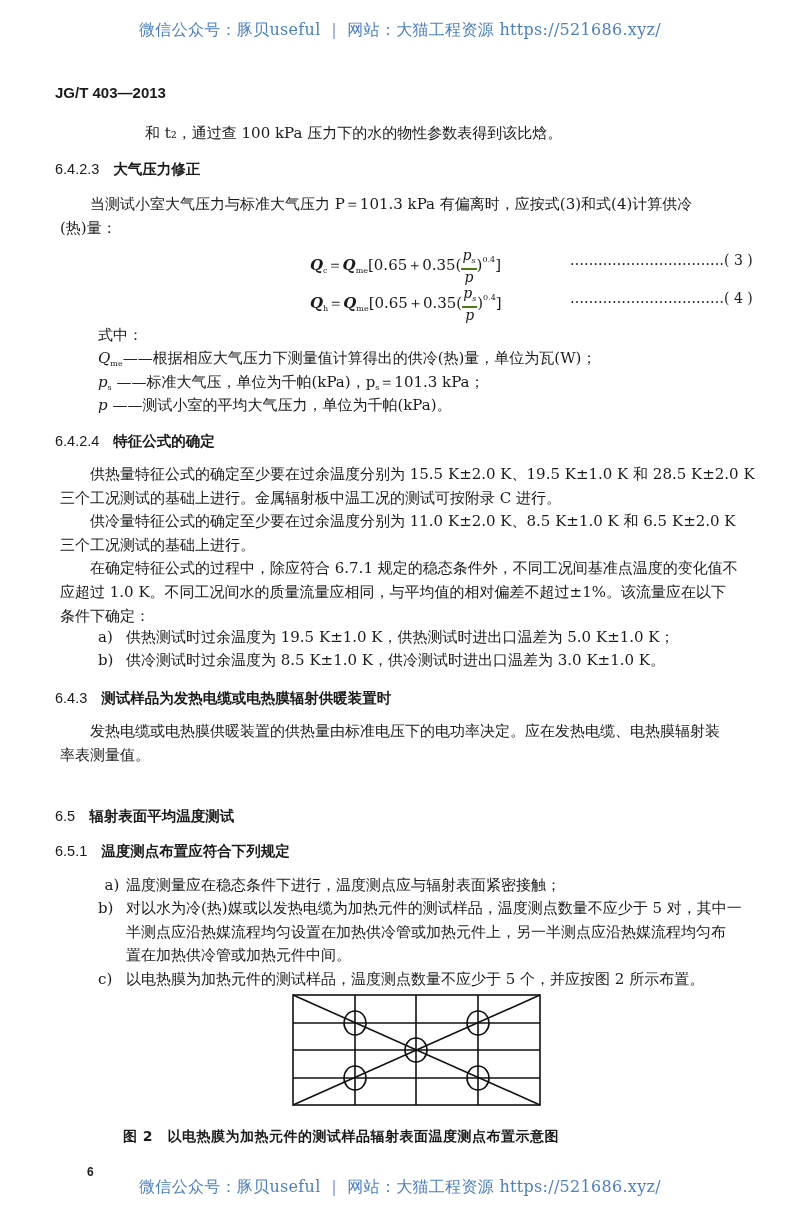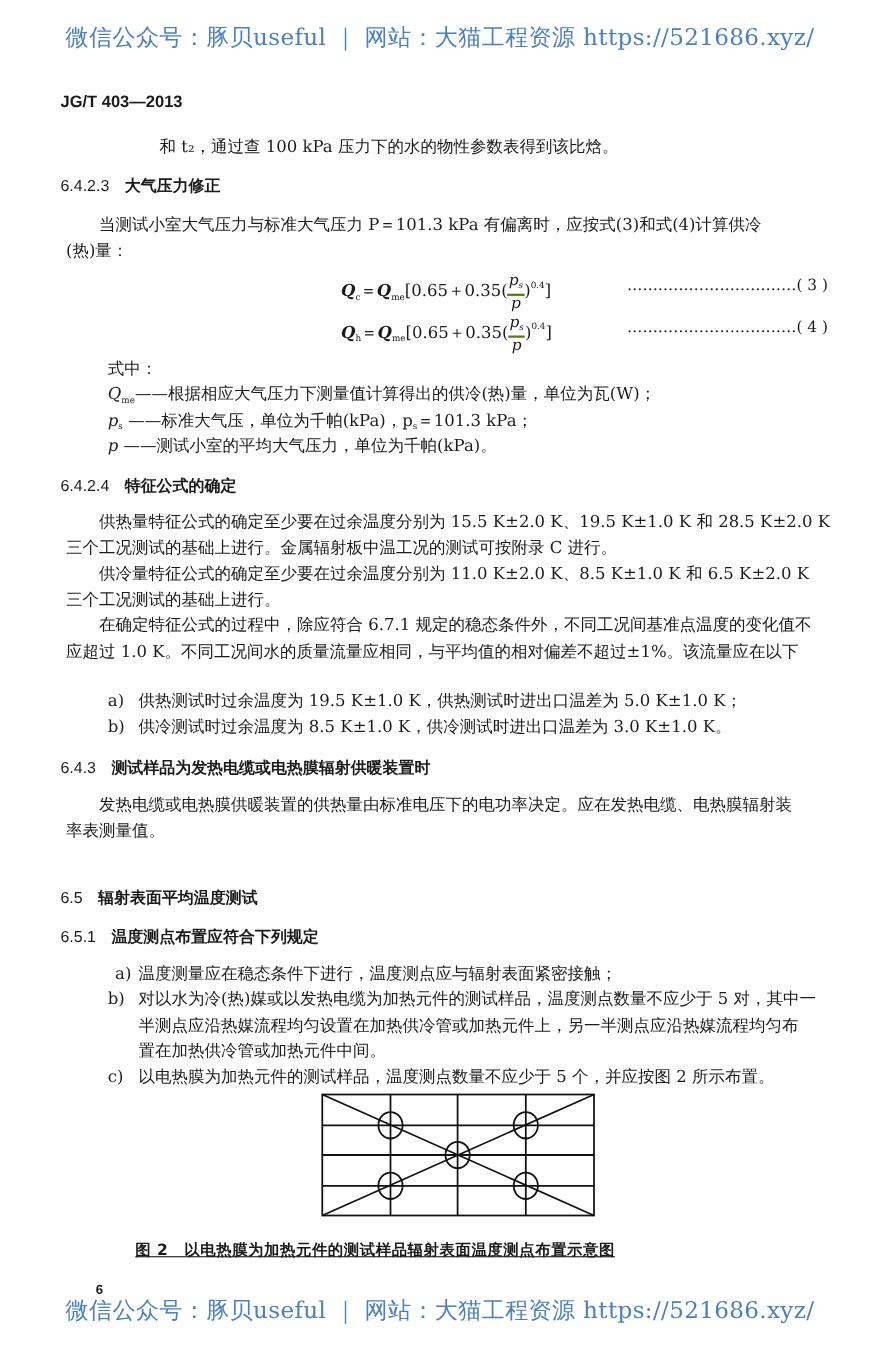--- a/index.html
+++ b/index.html
@@ -1,19 +1,19 @@
 <!DOCTYPE html>
 <html><head>
 <meta charset="utf-8">
 <style>
   html, body { margin:0; padding:0; background:#ffffff; }
   body { width:800px; height:1231px; position:relative; overflow:hidden;
          font-family:"DejaVu Serif","Liberation Serif",serif; color:#1a1a1a; }
   .abs { position:absolute; white-space:nowrap; }
-  .wm { color:#4a7fc4; font-size:21px; left:0; width:800px; text-align:center;
+  .wm { color:#4a7fc4; font-size:16px; left:0; width:800px; text-align:center;
         font-family:"DejaVu Serif","Liberation Serif",serif; letter-spacing:0.3px; }
   .std { font-family:"Liberation Sans","DejaVu Sans",sans-serif; font-weight:bold; font-size:15px;text-align:right; }
   .body { font-size:15px; line-height:23.5px; }
   .h { font-family:"DejaVu Sans","Liberation Sans",sans-serif; font-weight:bold; font-size:14.5px; }
   .h .num { font-family:Liberation Sans, sans-serif; font-weight:normal; margin-right:14px; }
   .para { position:absolute; left:60px; width:712px; font-size:15px; line-height:23.6px; text-align:justify; }
   .para .line { display:block; white-space:nowrap; }
   .indent { padding-left:30px; }
   .item { position:absolute; left:98px; font-size:15px; white-space:nowrap; }
   .item .mk { display:inline-block; width:28px; }
@@ -71,20 +71,21 @@
 <div class="abs h" style="left:55px; top:432px;">
   <span class="num">6.4.2.4</span><span>特征公式的确定</span>
 </div>
 <div class="para" style="top:463px;">
   <span class="line indent">供热量特征公式的确定至少要在过余温度分别为 15.5 K±2.0 K、19.5 K±1.0 K 和 28.5 K±2.0 K</span>
   <span class="line">三个工况测试的基础上进行。金属辐射板中温工况的测试可按附录 C 进行。</span>
   <span class="line indent">供冷量特征公式的确定至少要在过余温度分别为 11.0 K±2.0 K、8.5 K±1.0 K 和 6.5 K±2.0 K</span>
   <span class="line">三个工况测试的基础上进行。</span>
   <span class="line indent">在确定特征公式的过程中，除应符合 6.7.1 规定的稳态条件外，不同工况间基准点温度的变化值不</span>
   <span class="line">应超过 1.0 K。不同工况间水的质量流量应相同，与平均值的相对偏差不超过±1%。该流量应在以下</span>
+  <span class="line">条件下确定：</span>
 </div>
 <div class="item" style="top:628px;"><span class="mk">a)</span><span>供热测试时过余温度为 19.5 K±1.0 K，供热测试时进出口温差为 5.0 K±1.0 K；</span></div>
 <div class="item" style="top:651px;"><span class="mk">b)</span><span>供冷测试时过余温度为 8.5 K±1.0 K，供冷测试时进出口温差为 3.0 K±1.0 K。</span></div>
 
 <div class="abs h" style="left:55px; top:689px;">
   <span class="num">6.4.3</span><span>测试样品为发热电缆或电热膜辐射供暖装置时</span>
 </div>
 <div class="para" style="top:720px;">
   <span class="line indent">发热电缆或电热膜供暖装置的供热量由标准电压下的电功率决定。应在发热电缆、电热膜辐射装</span>
   <span class="line">率表测量值。</span>
@@ -115,17 +116,17 @@
     <line x1="3" y1="3" x2="250" y2="113"></line>
     <line x1="3" y1="113" x2="250" y2="3"></line>
     <ellipse cx="65" cy="31" rx="11" ry="12"></ellipse>
     <ellipse cx="188" cy="31" rx="11" ry="12"></ellipse>
     <ellipse cx="126" cy="58" rx="11" ry="12"></ellipse>
     <ellipse cx="65" cy="86" rx="11" ry="12"></ellipse>
     <ellipse cx="188" cy="86" rx="11" ry="12"></ellipse>
   </g>
 </svg>
 
-<div class="abs cap" style="left:0; width:652px; text-align:center; top:1128px; padding-left:30px; box-sizing:border-box;text-decoration:underline;">图 2　以电热膜为加热元件的测试样品辐射表面温度测点布置示意图</div>
+<div class="abs cap" style="left:0; width:652px; text-align:center; top:1128px; padding-left:30px; box-sizing:border-box;">图 2　以电热膜为加热元件的测试样品辐射表面温度测点布置示意图</div>
 
 <div class="abs pg" style="left:87px; top:1165px;">6</div>
 
 <div class="abs wm" style="top:1177px;">微信公众号：豚贝useful ｜ 网站：大猫工程资源 https://521686.xyz/</div>
 
 </body></html>

